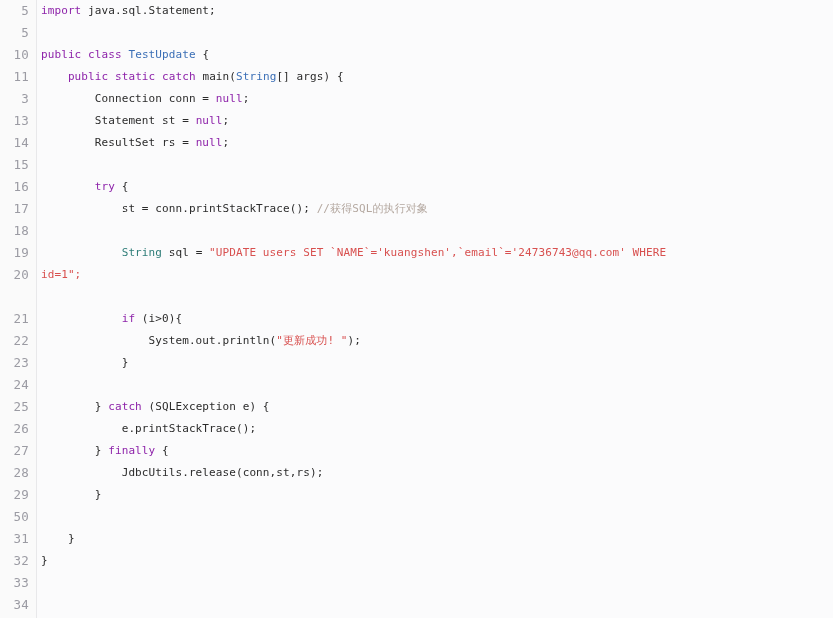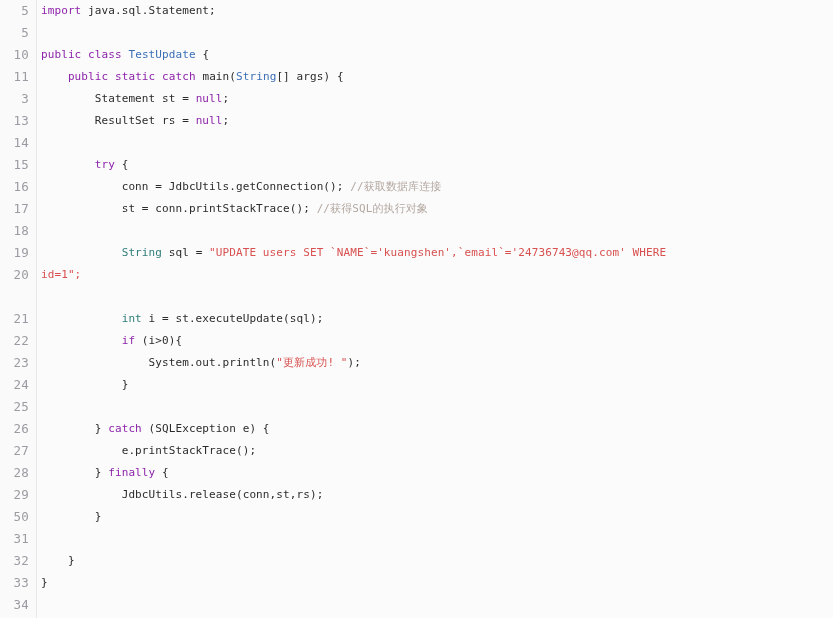--- a/index.html
+++ b/index.html
@@ -129,42 +129,41 @@
   <div class="code">
 
     <div class="ln"><span class="kw">import</span><span class="pln"> java.sql.Statement;</span></div>
 
     <div class="ln">&nbsp;</div>
 
     <div class="ln"><span class="kw">public</span> <span class="kw">class</span> <span class="cls">TestUpdate</span><span class="pln"> {</span></div>
 
     <div class="ln">    <span class="kw">public</span> <span class="kw">static</span> <span class="kw">catch</span> <span class="pln">main(</span><span class="cls">String</span><span class="pln">[] args) {</span></div>
 
+    <div class="ln">        <span class="pln">Connection conn = </span><span class="nul">null</span><span class="pln">;</span></div>
 
     <div class="ln">        <span class="pln">Statement st = </span><span class="nul">null</span><span class="pln">;</span></div>
 
     <div class="ln">        <span class="pln">ResultSet rs = </span><span class="nul">null</span><span class="pln">;</span></div>
 
     <div class="ln">&nbsp;</div>
 
     <div class="ln">        <span class="kw">try</span><span class="pln"> {</span></div>
 
-    <div class="ln">            <span class="pln">conn = JdbcUtils.getConnection(); </span><span class="cmt">//获取数据库连接</span></div>
 
     <div class="ln">            <span class="pln">st = conn.printStackTrace(); </span><span class="cmt">//获得SQL的执行对象</span></div>
 
     <div class="ln">&nbsp;</div>
 
     <div class="ln wrap">            <span class="typ">String</span><span class="pln"> sql = </span><span class="str">"UPDATE users SET `NAME`='kuangshen',`email`='24736743@qq.com' WHERE</span></div>
 
     <div class="ln wrap"><span class="str">id=1";</span></div>
 
     <div class="ln">&nbsp;</div>
 
-    <div class="ln">            <span class="typ">int</span><span class="pln"> i = st.executeUpdate(sql);</span></div>
 
     <div class="ln">            <span class="kw">if</span><span class="pln"> (i&gt;0){</span></div>
 
     <div class="ln">                <span class="pln">System.out.println(</span><span class="str">"更新成功! "</span><span class="pln">);</span></div>
 
     <div class="ln">            <span class="pln">}</span></div>
 
     <div class="ln">&nbsp;</div>
 
     <div class="ln">        <span class="pln">} </span><span class="kw">catch</span><span class="pln"> (SQLException e) {</span></div>

